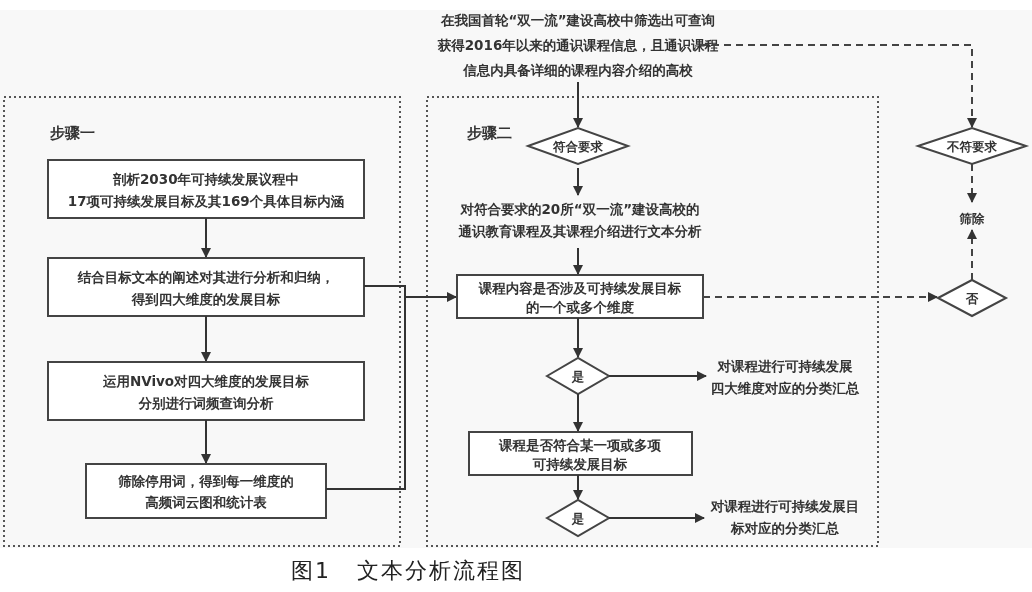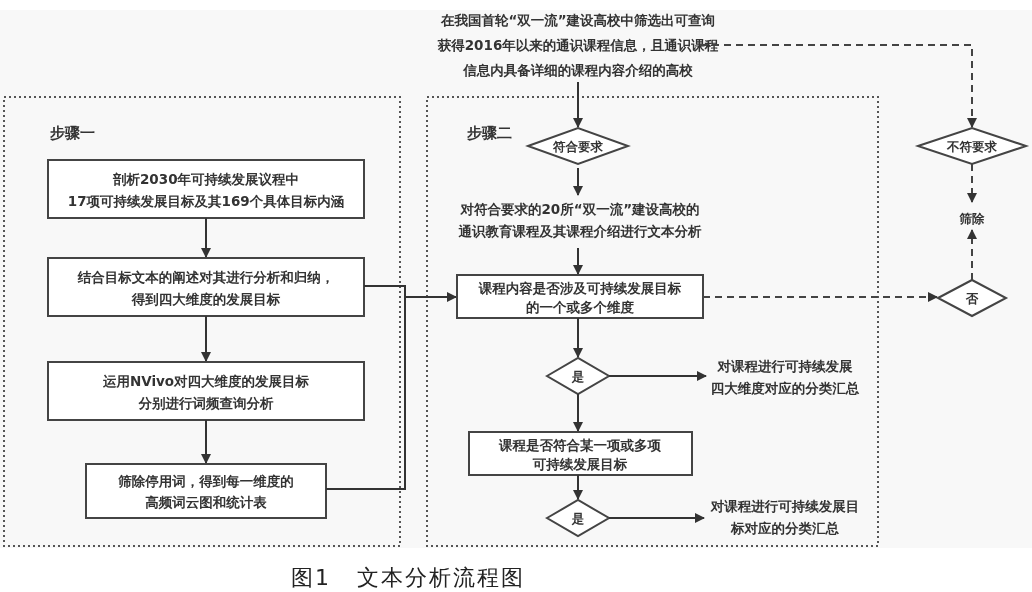--- a/index.html
+++ b/index.html
@@ -9,21 +9,21 @@
   svg#diagram { position:absolute; left:0; top:0; }
   .txt { font-family:"DejaVu Sans", sans-serif; font-size:13.5px; fill:#333; font-weight:bold; }
   .label { font-family:"DejaVu Sans", sans-serif; font-size:15px; fill:#333; font-weight:bold; }
   .small { font-family:"DejaVu Sans", sans-serif; font-size:12.5px; fill:#333; font-weight:bold; }
   .box { fill:#ffffff; stroke:#444; stroke-width:2; }
   .dia { fill:#ffffff; stroke:#444; stroke-width:2; }
   .line { stroke:#333; stroke-width:2; fill:none; }
   .dash { stroke:#444; stroke-width:2; fill:none; stroke-dasharray:7 5; }
   .dotted { stroke:#555; stroke-width:2; fill:none; stroke-dasharray:2 3; }
   #caption { position:absolute; left:0; top:556px; width:816px; text-align:center;
-             font-family:"DejaVu Sans", sans-serif; font-size:22px; color:#222; letter-spacing:2px;margin-top:7px; }
+             font-family:"DejaVu Sans", sans-serif; font-size:22px; color:#222; letter-spacing:2px; }
   #caption span { display:inline-block; }
   #caption .num { margin-right:26px; }
 </style>
 </head>
 <body>
 
 <div id="fig-bg"></div>
 
 <svg id="diagram" width="1032" height="592" viewBox="0 0 1032 592">
   <defs>

